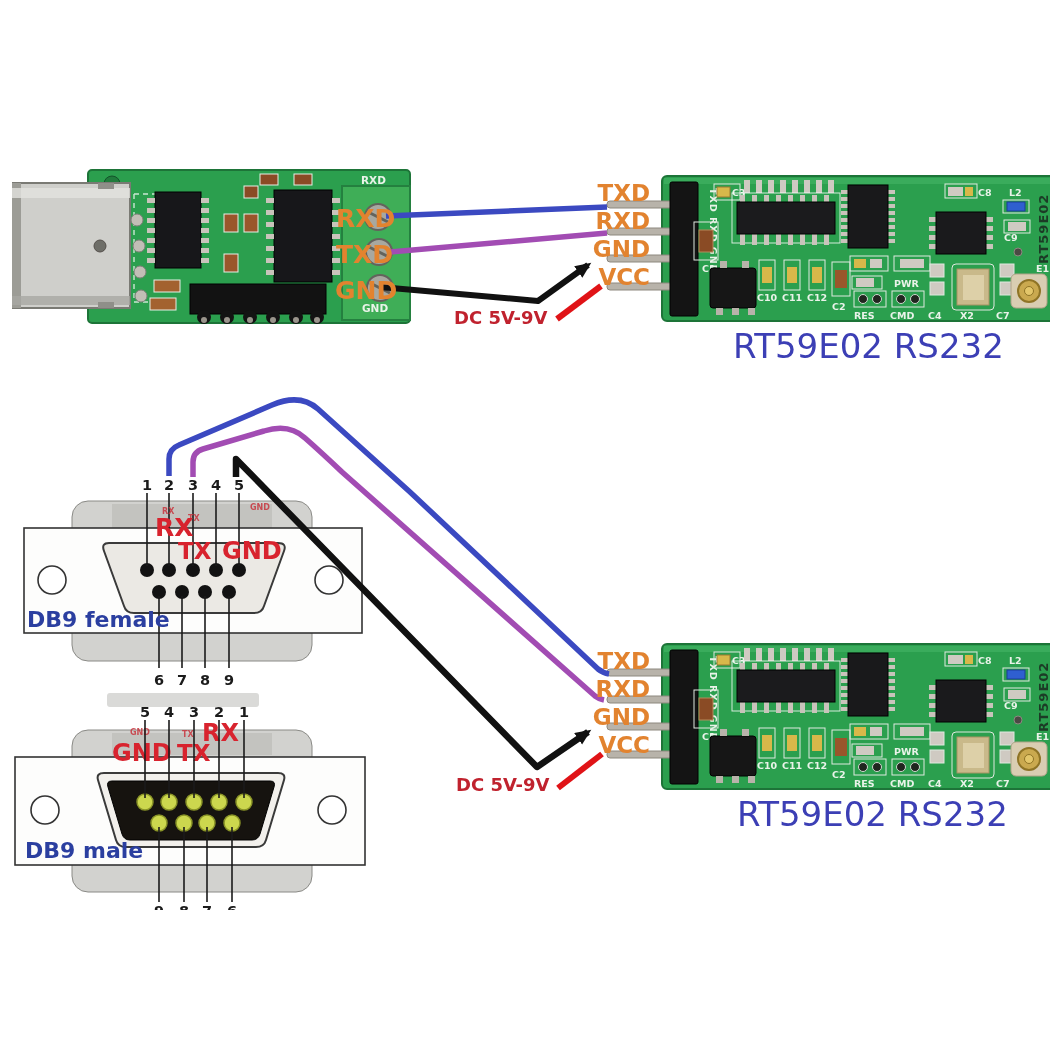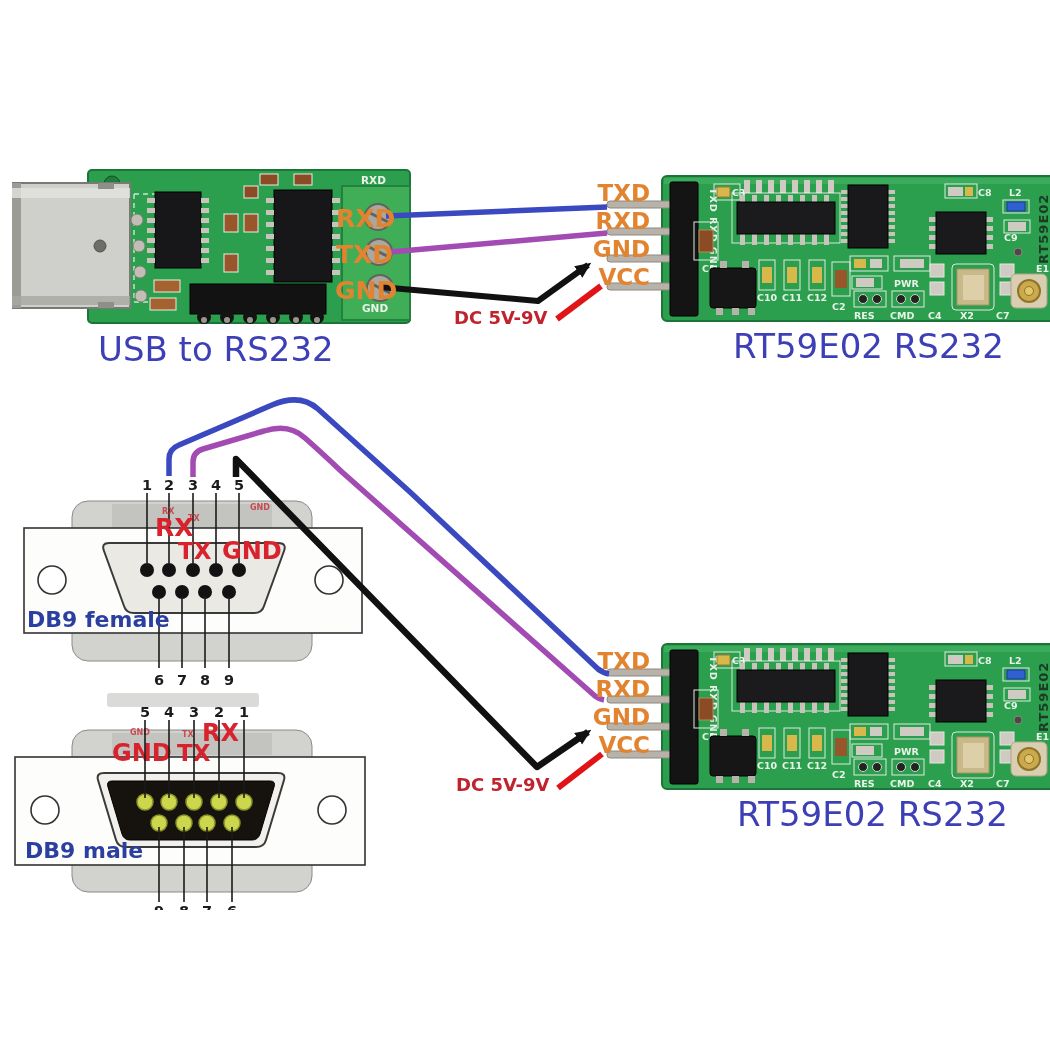--- a/index.html
+++ b/index.html
@@ -607,21 +607,20 @@
     </g>
 
     <g fill="none">
       <path d="M157,476 L157,459 Q157,449 167,445 L260,405 Q288,393 306,409 Q338,438 398,492 L586,669 Q591,673 597,674" stroke="#3b49c1" stroke-width="5.5" stroke-linejoin="round"></path>
       <path d="M181,477 L181,462 Q181,452 191,449 L252,431 Q277,423 293,438 Q310,453 330,472 L583,696 Q587,699 592,700" stroke="#a24cb3" stroke-width="5.5" stroke-linejoin="round"></path>
       <path d="M224,477 L224,459 L525,767 L576,732" stroke="#111111" stroke-width="6.5" stroke-linejoin="round" marker-end="url(#arr)"></path>
       <path d="M546,788 L590,754" stroke="#e01317" stroke-width="6"></path>
     </g>
   </svg>
 
-  <div class="abs title" style="left:86px;top:331px;">USB to RS232</div>
   <div class="abs title" style="left:721px;top:328px;">RT59E02 RS232</div>
   <div class="abs title" style="left:725px;top:796px;">RT59E02 RS232</div>
 
   <div class="abs tlabel" style="left:324px;top:206px;">RXD</div>
   <div class="abs tlabel" style="left:324px;top:242px;">TXD</div>
   <div class="abs tlabel" style="left:323px;top:278px;">GND</div>
 
   <div class="abs olabel" style="left:576px;top:181px;">TXD</div>
   <div class="abs olabel" style="left:576px;top:209px;">RXD</div>
   <div class="abs olabel" style="left:576px;top:237px;">GND</div>

